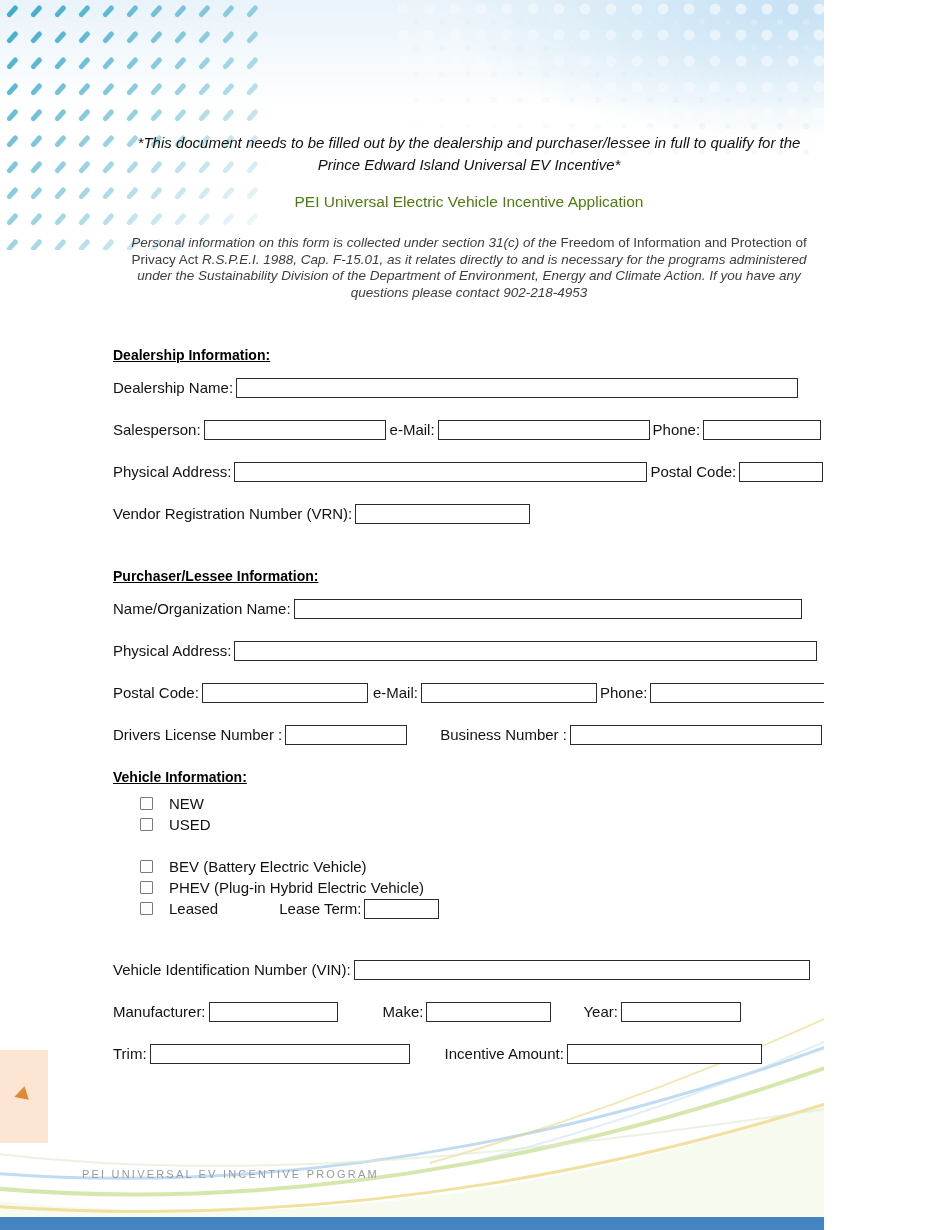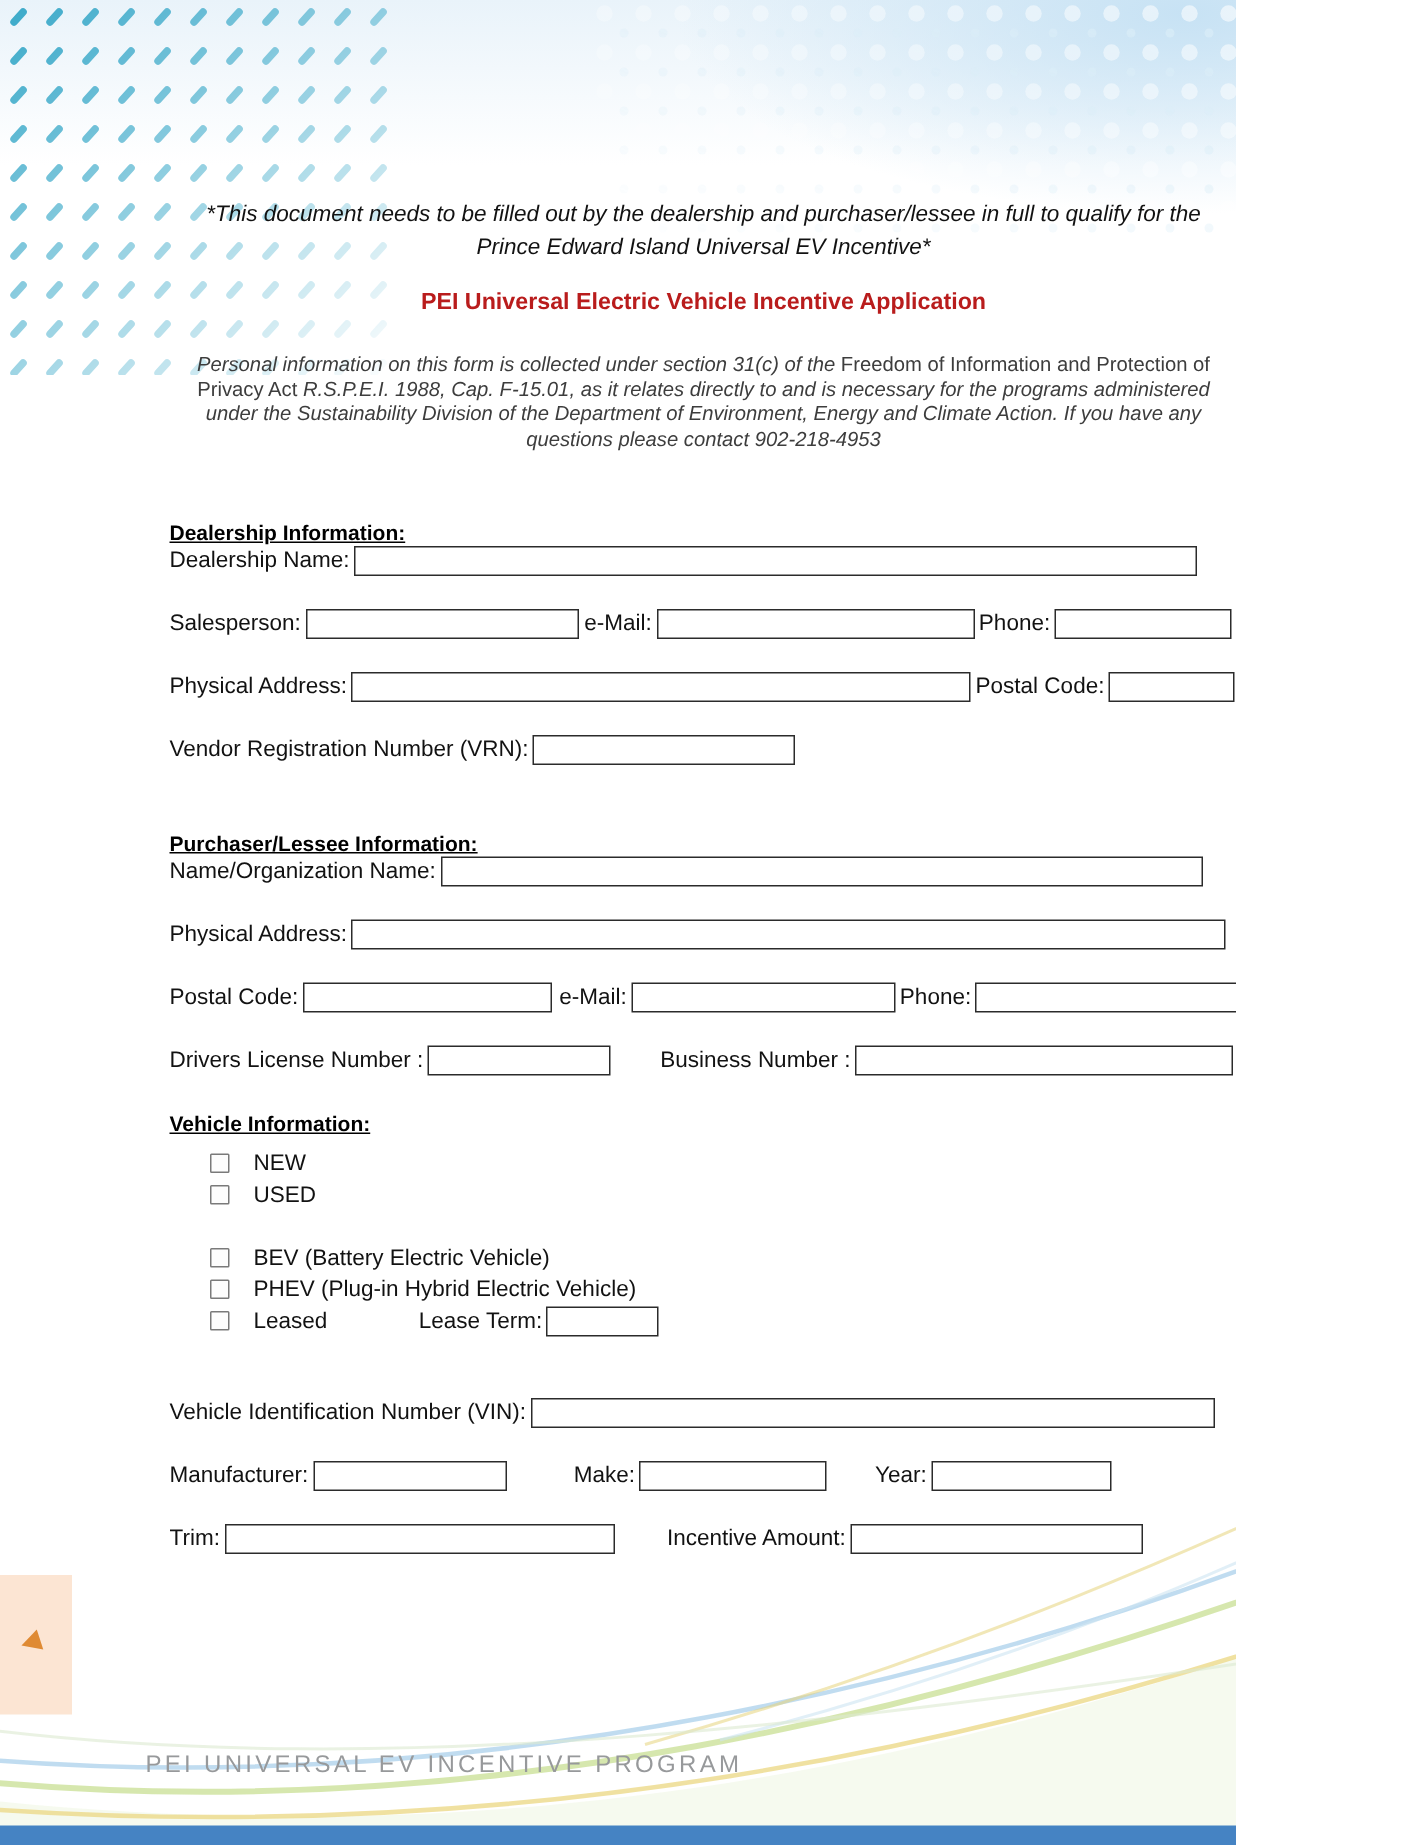--- a/index.html
+++ b/index.html
@@ -18,44 +18,44 @@
   .bottom-bar { position:absolute; left:0; bottom:0; width:100%; height:13px; background:#4583c3; z-index:2; }
   .side-tab { position:absolute; left:0; top:1050px; width:48px; height:93px; background:#fce5d3; z-index:2; }
   .side-tab .arrow { position:absolute; left:14px; top:38px; width:0; height:0;
     border-top:7px solid transparent; border-bottom:7px solid transparent;
     border-right:13px solid #df8a33; transform: rotate(-18deg); }
 
   
   .content { position:absolute; left:113px; top:132px; width:712px; font-size:15px; color:#121212; z-index:3; }
 
   .note { font-style: italic; text-align:center; line-height:22px; margin:0 8px 17px; font-size:15px; }
-  .title { font-size:15.5px; font-weight:bold; text-align:center; margin-bottom:24px; color:#b91c1c; }
+  .title { font-size:15.5px; font-weight:normal; text-align:center; margin-bottom:24px; color:#4d7c0f; }
   .privacy { text-align:center; font-size:13.5px; color:#3d3d3d; line-height:16.5px; margin:0 6px 0; }
   .privacy .it { font-style: italic; }
 
   .sec { font-size:14px; font-weight:bold; text-decoration:underline; color:#000; }
   .sec-dealership { margin-top:46px; }
   .sec-purchaser { margin-top:44px; }
   .sec-vehicle { margin-top:24px; }
 
   .row { display:flex; align-items:center; white-space:nowrap; height:21px; }
-  .row.first { }
+  .row.first { margin-top:14px; }
   .row.next { margin-top:21px; }
   .row label { margin-right:3px; }
   .inp { height:20px; border:1px solid #2b2b2b; background:#fff; font:inherit; padding:0 4px; border-radius:0; }
 
   .chk-list { margin-top:8px; }
   .chk-row { display:flex; align-items:center; height:21px; padding-left:27px; white-space:nowrap; }
   .chk-row.gap { margin-top:21px; }
   .cb { appearance:none; -webkit-appearance:none; width:13px; height:13px; border:1px solid #7a7a7a;
         background:#fdfdfd; margin:0 16px 0 0; border-radius:1px; cursor:pointer; }
   .cb:checked { background:#cfe3f5; }
   .lease-label { margin-left:61px; margin-right:3px; }
 
-  .footer { position:absolute; left:97px; top:1168px; font-size:16px; letter-spacing:2.2px;
+  .footer { position:absolute; left:82px; top:1168px; font-size:11px; letter-spacing:2.2px;
             color:#97999b; z-index:3; }
 </style>
 </head>
 <body>
 
 <div class="page">
 
   <div class="top-wash"></div>
 
   <svg class="deco deco-topleft" width="270" height="250">

